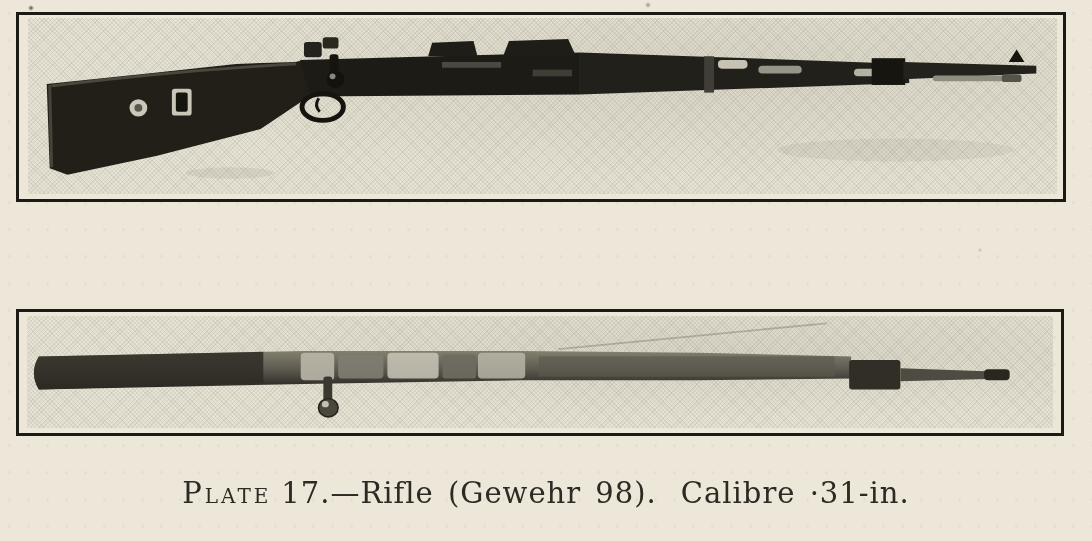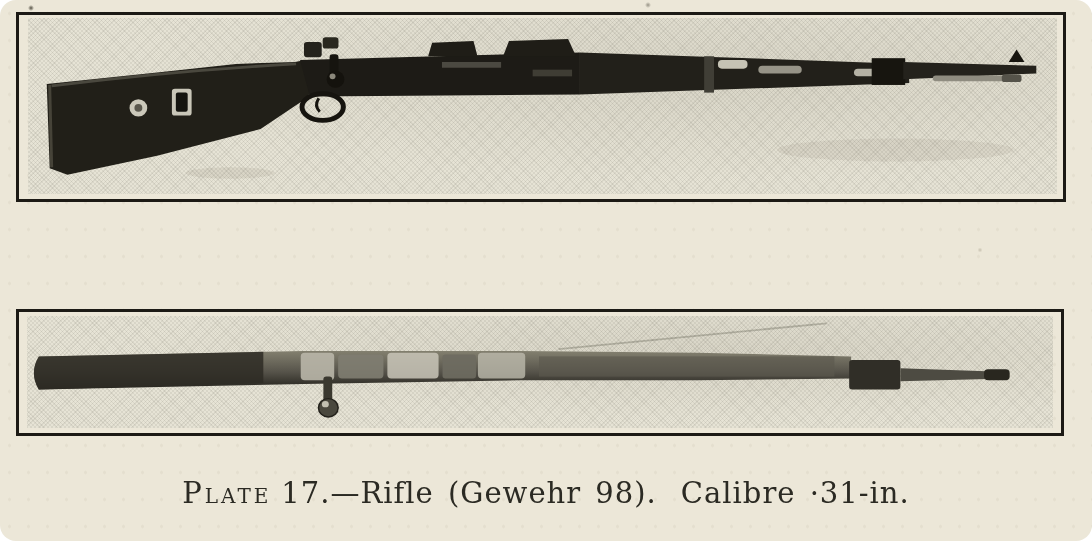--- a/index.html
+++ b/index.html
@@ -13,21 +13,20 @@
     width: 1092px; height: 541px;
     background-color: var(--paper, #ece7d8);
     
     background-image:
       radial-gradient(circle 2px at 31px 8px, rgba(45,42,30,0.8), transparent 3px),
       radial-gradient(circle 2px at 648px 5px, rgba(45,42,30,0.45), transparent 3px),
       radial-gradient(circle 1.5px at 980px 250px, rgba(90,80,55,0.25), transparent 2.5px),
       radial-gradient(rgba(105,95,65,0.06) 1px, transparent 1.6px);
     background-repeat: no-repeat, no-repeat, no-repeat, repeat;
     background-size: auto, auto, auto, 19px 27px;
-    border-radius: 16px;
   }
   .plate-frame {
     position: absolute;
     box-sizing: border-box;
     border: 3px solid var(--frame-border, #1c1a15);
     background: transparent;
     margin: 0; padding: 0;
   }
   .frame-top  { left: 16px; top: 12px;  width: 1050px; height: 190px; }
   .frame-bottom { left: 16px; top: 309px; width: 1048px; height: 127px; }

